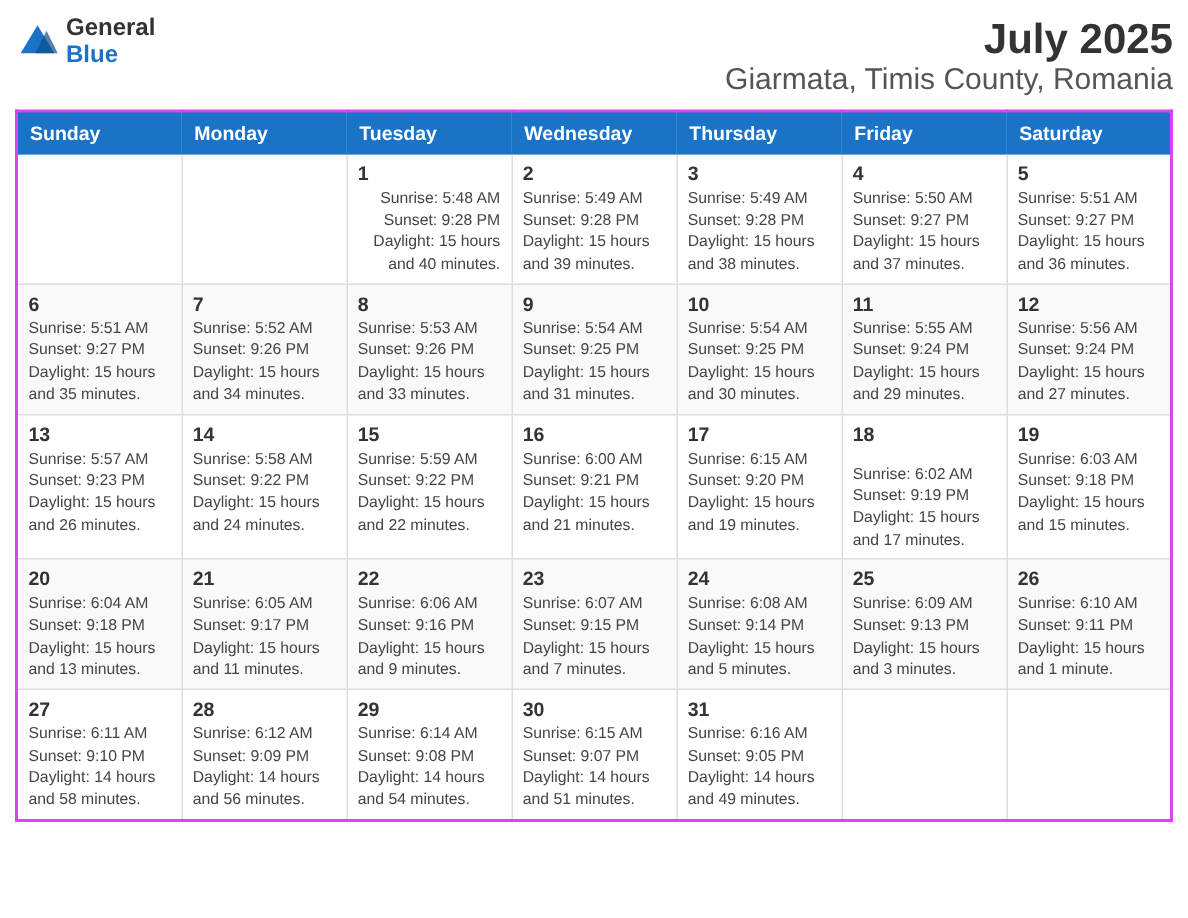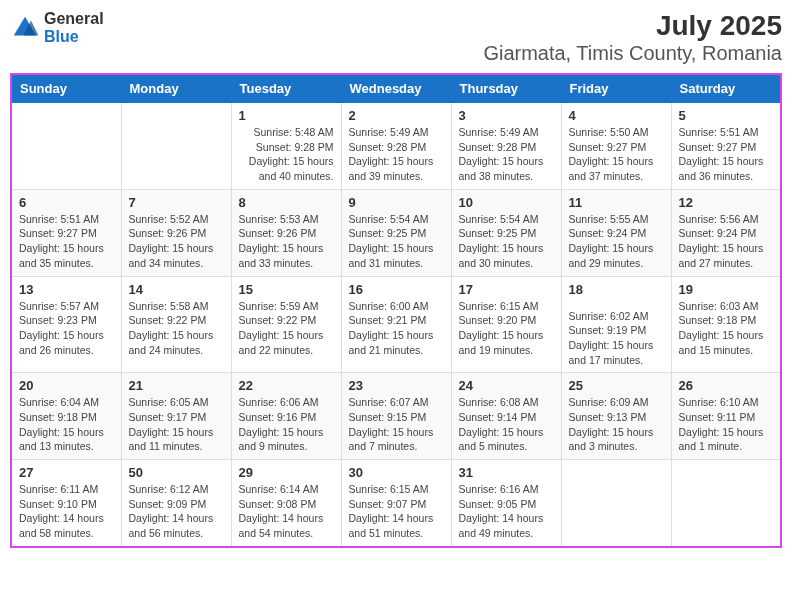--- a/index.html
+++ b/index.html
@@ -321,21 +321,21 @@
       </tr>
       <tr>
         <td>
           <span class="day-number">27</span>
           <div class="day-info" style="white-space: pre-line;">Sunrise: 6:11 AM
 Sunset: 9:10 PM
 Daylight: 14 hours
 and 58 minutes.</div>
         </td>
         <td>
-          <span class="day-number">50</span>
+          <span class="day-number">28</span>
           <div class="day-info" style="white-space: pre-line;">Sunrise: 6:12 AM
 Sunset: 9:09 PM
 Daylight: 14 hours
 and 56 minutes.</div>
         </td>
         <td>
           <span class="day-number">29</span>
           <div class="day-info" style="white-space: pre-line;">Sunrise: 6:14 AM
 Sunset: 9:08 PM
 Daylight: 14 hours

